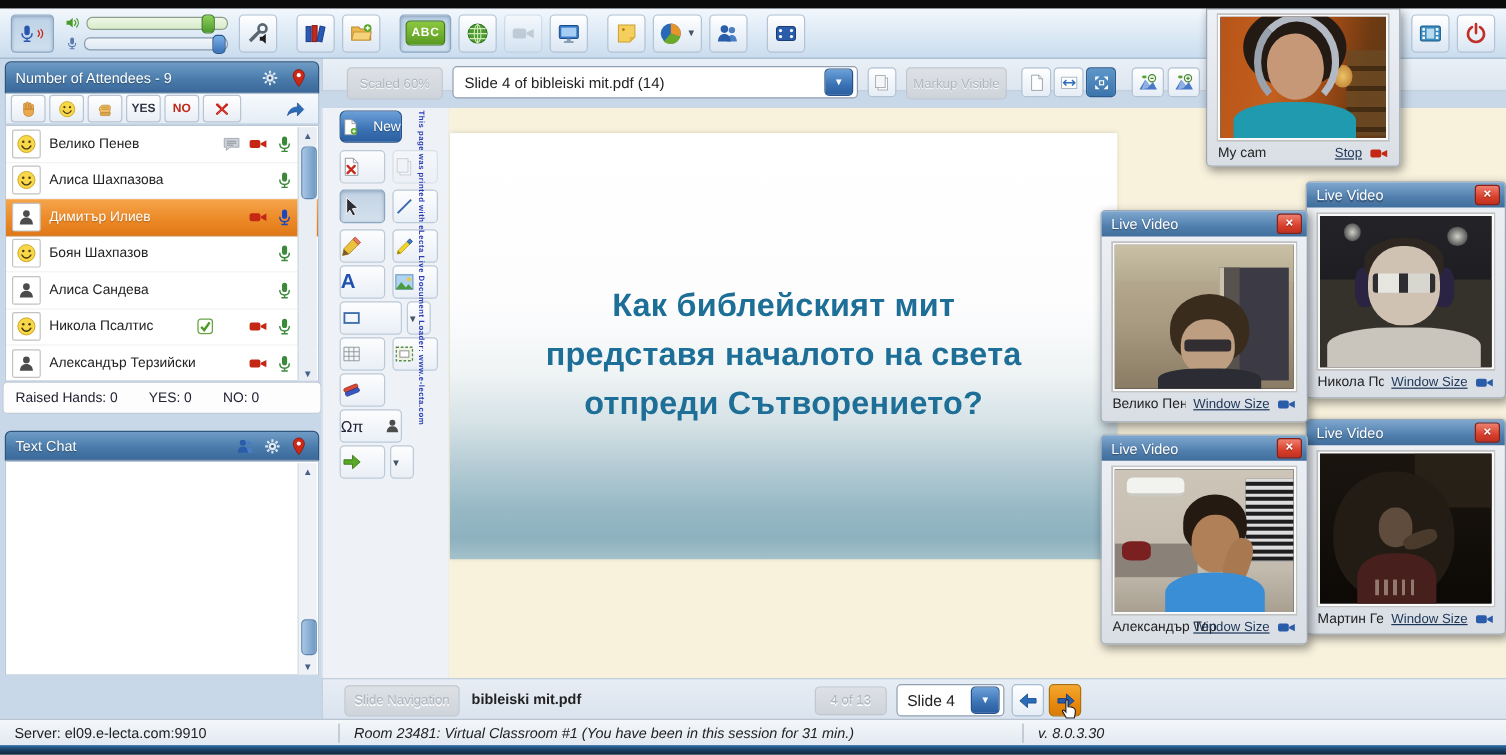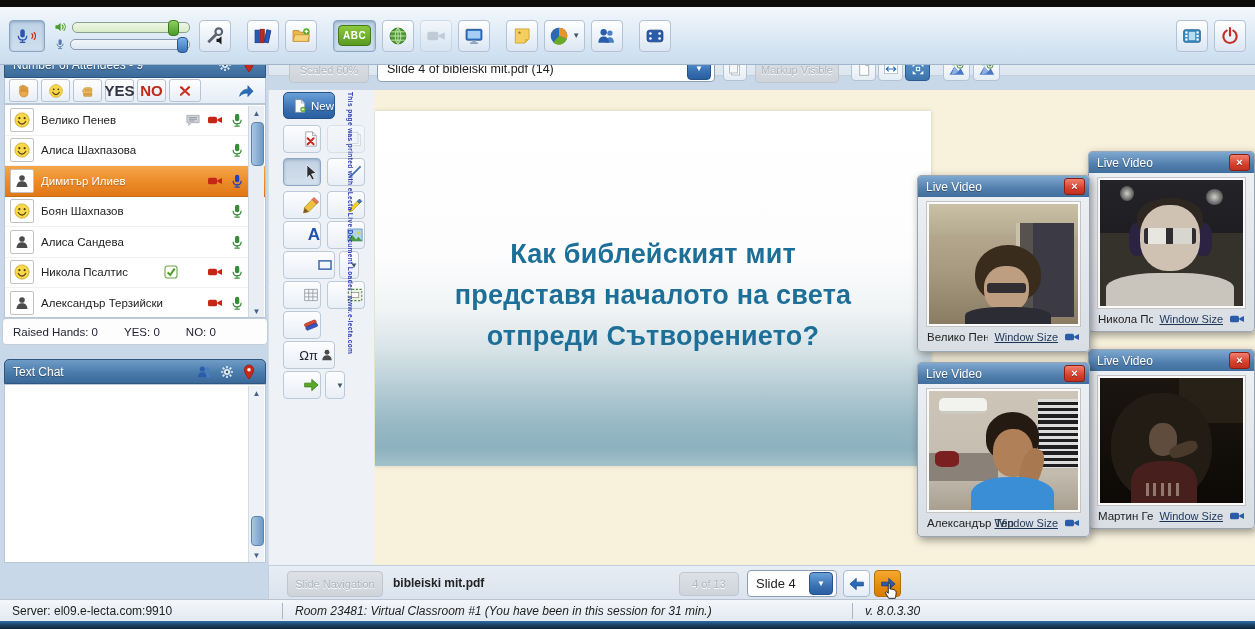--- a/index.html
+++ b/index.html
@@ -10,21 +10,21 @@
   svg.ic{display:block;}
   .ic12{width:12px;height:12px}.ic14{width:14px;height:14px}.ic16{width:16px;height:16px}
   .ic18{width:18px;height:18px}.ic20{width:20px;height:20px}
 
   
   #topstrip{left:0;top:0;width:1255px;height:7px;background:#0b0b0b;z-index:40;}
   #bottomstrip{left:0;top:621px;width:1255px;height:8px;
      background:linear-gradient(180deg,#2f6da8 0%,#1c4468 45%,#0e2438 100%);z-index:40;}
 
   
-  #toolbar{left:0;top:7px;width:1255px;height:58px;
+  #toolbar{left:0;top:7px;width:1255px;height:42px;
      background:linear-gradient(180deg,#f2f7fc 0%,#dce9f5 55%,#c9dcee 100%);
      border-bottom:1px solid #9fb6cd;display:flex;align-items:center;padding:0 6px;box-sizing:border-box;z-index:5;}
   .tbtn{height:32px;min-width:32px;margin:0 3px;border:1px solid #b3c3d6;border-radius:4px;
      background:linear-gradient(180deg,#ffffff 0%,#e9f0f8 60%,#dbe6f2 100%);
      display:flex;align-items:center;justify-content:center;box-sizing:border-box;padding:0 4px;}
   .tbtn.pressed{background:linear-gradient(180deg,#bdd2e6 0%,#cfdfee 100%);border-color:#89a6c2;
      box-shadow:inset 0 1px 3px rgba(40,70,110,.35);}
   .tbtn.disabled{opacity:.45;}
   .tgap{width:10px;}
   #sliders{width:136px;height:34px;margin:0 6px;display:flex;flex-direction:column;justify-content:center;gap:3px;}
@@ -42,21 +42,21 @@
   
   .phead{background:linear-gradient(180deg,#6f9cc6 0%,#4a7cab 55%,#3a689a 100%);
      border:1px solid #2e567e;border-radius:5px 5px 0 0;color:#fff;font-size:12px;
      display:flex;align-items:center;padding:0 8px;box-sizing:border-box;}
   .phead .ttl{flex:1;text-shadow:0 1px 1px rgba(0,0,0,.4);}
   #att-header{left:4px;top:51px;width:262px;height:27px;}
   #emote-bar{left:4px;top:78px;width:262px;height:26px;background:linear-gradient(180deg,#f7fafd,#e4edf6);
      border:1px solid #b9c8d8;border-top:none;display:flex;align-items:center;padding:0 4px;box-sizing:border-box;gap:3px;}
   .ebtn{width:27px;height:21px;border:1px solid #b9c4d2;border-radius:3px;
      background:linear-gradient(180deg,#ffffff,#e8eef6);display:flex;align-items:center;justify-content:center;
-     font-size:15px;font-weight:bold;color:#334;}
+     font-size:10px;font-weight:bold;color:#334;}
   .ebtn.no{color:#c02818;}
   #att-list{left:4px;top:104px;width:262px;height:214px;background:#fff;border:1px solid #b9c8d8;
      box-sizing:border-box;overflow:hidden;}
   .arow{height:29.5px;display:flex;align-items:center;padding:0 4px 0 5px;gap:7px;border-bottom:1px solid #f2f2f2;}
   .arow .av{width:22px;height:22px;border:1px solid #c2c2c2;background:#fff;border-radius:2px;
      display:flex;align-items:center;justify-content:center;flex-shrink:0;}
   .arow .nm{font-size:11.5px;color:#222;flex:1;white-space:nowrap;overflow:hidden;}
   .arow .ricons{display:flex;align-items:center;gap:6px;margin-right:16px;}
   .arow.sel{background:linear-gradient(180deg,#f5a54c 0%,#ec8a28 55%,#e07818 100%);
      border-bottom-color:#c96a10;}
@@ -97,21 +97,21 @@
   #pagesel-btn{left:454px;top:8px;width:24px;height:25px;}
   #markup-btn{left:486px;top:8px;width:82px;height:25px;}
   #view-blank{left:582px;top:8px;width:25px;height:25px;}
   #view-fitw{left:609px;top:8px;width:25px;height:25px;}
   #view-fitp{left:636px;top:8px;width:25px;height:25px;}
   #zoom-out-btn{left:674px;top:8px;width:27px;height:25px;}
   #zoom-in-btn{left:704px;top:8px;width:27px;height:25px;}
 
   #palette-col{left:268px;top:90px;width:106px;height:475px;background:#eef2f7;border-left:1px solid #d5dde6;box-sizing:border-box;z-index:3;}
   .pbtn{position:absolute;border:1px solid #bcc9d8;border-radius:4px;
-     background:linear-gradient(180deg,#fdfdfe,#e9eff6);display:flex;align-items:center;justify-content:flex-end;box-sizing:border-box;}
+     background:linear-gradient(180deg,#fdfdfe,#e9eff6);display:flex;align-items:center;justify-content:space-between;box-sizing:border-box;}
   .pbtn.sel{background:linear-gradient(180deg,#c3d3e4,#d3e0ec);border-color:#8aa6c2;box-shadow:inset 0 1px 3px rgba(40,70,110,.3);}
   .pbtn.dis{opacity:.45;}
   #new-btn{left:14px;top:2px;width:52px;height:27px;border:1px solid #24528c;border-radius:5px;
      background:linear-gradient(180deg,#6ba0d8 0%,#3a72b4 60%,#2a5ea0 100%);gap:3px;}
   #new-btn span{color:#fff;font-size:11.5px;text-shadow:0 1px 1px rgba(0,0,0,.4);}
   #watermark{position:absolute;left:78px;top:2px;height:330px;writing-mode:vertical-rl;
      font-size:6.5px;font-weight:bold;color:#2b3bb4;letter-spacing:.4px;}
 
   #canvas{left:374px;top:90px;width:881px;height:475px;background:#f8f2dd;z-index:1;}
   #slide{position:absolute;left:1px;top:21px;width:556px;height:355px;
@@ -902,20 +902,39 @@
       </svg>
   </div>
 
   <div id="statusbar" class="abs">
     <div class="sseg" id="seg-server">Server: el09.e-lecta.com:9910</div>
     <div class="sseg" id="seg-room">Room 23481: Virtual Classroom #1 (You have been in this session for 31 min.)</div>
     <div class="sseg">v. 8.0.3.30</div>
   </div>
   <div id="grip" class="abs"></div>
 
+  <div id="vw-mycam" class="vw">
+    <div class="screen">
+      <div class="scene sc-mycam">
+        <div class="sp shelf"></div>
+          <div class="sp lamp"></div>
+          <div class="sp hair"></div>
+        <div class="sp face"></div>
+          <div class="sp band"></div>
+          <div class="sp body"></div>
+      </div>
+    </div>
+    <div class="vfoot">
+      <span class="vn">My cam</span>
+      <span class="vlink">Stop</span>
+      <svg class="ic ic16" style="color:#c42814">
+          <use href="#i-vcam"></use>
+        </svg>
+    </div>
+  </div>
 
   <div id="vw-veliko" class="vw">
     <div class="vtitle">
       <span class="vt">Live Video</span>
       <span class="xbtn">×</span>
     </div>
     <div class="screen">
       <div class="scene sc-veliko">
         <div class="sp ceil"></div>
           <div class="sp win"></div>

